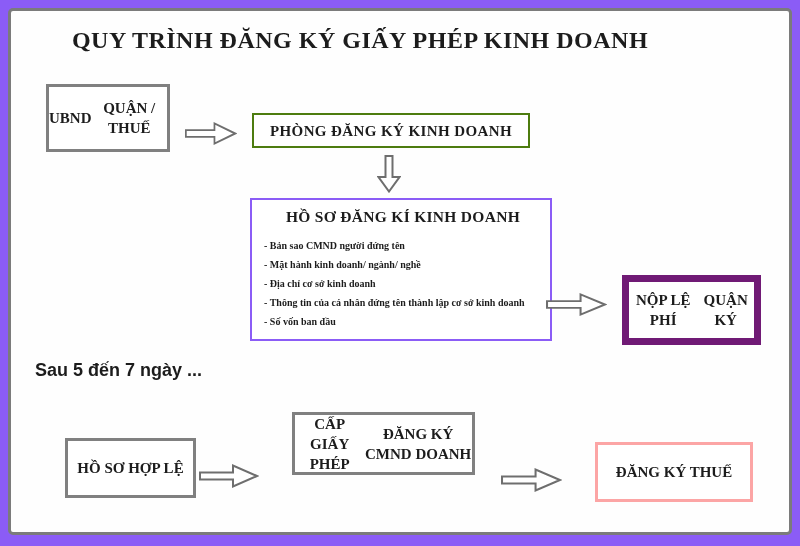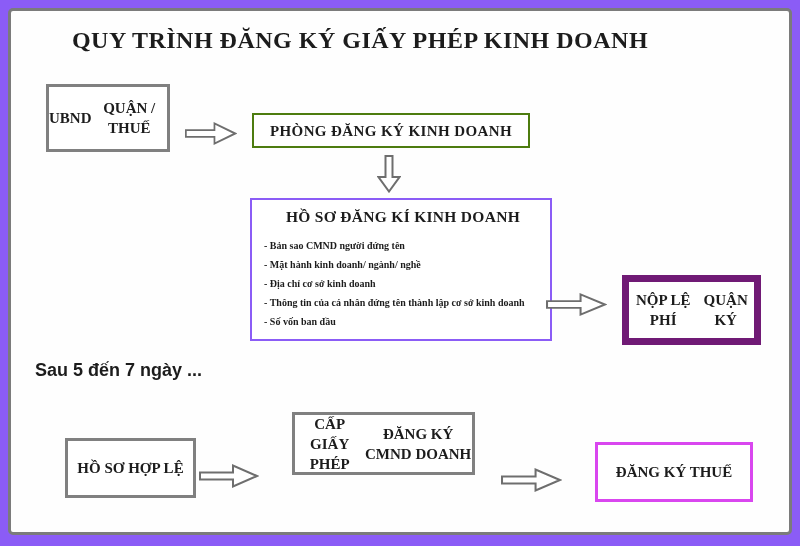--- a/index.html
+++ b/index.html
@@ -43,21 +43,21 @@
   }
   .b-ubnd      { left: 46px;  top: 84px;  width: 118px; height: 62px; border: 3px solid #808080; }
   .b-phong     { left: 252px; top: 113px; width: 274px; height: 31px; border: 2px solid #4d7c0f; letter-spacing: 0.4px; }
   .b-hoso      { left: 250px; top: 198px; width: 278px; height: 132px; border: 2px solid #8b5cf6;
                  display: block; text-align: left; padding: 7px 8px 0 12px; }
   .b-hoso .hoso-title { text-align: center; font-size: 15.5px; letter-spacing: 0.3px; margin-bottom: 9px; }
   .b-hoso .hoso-items div { font-size: 10px; line-height: 19px; }
   .b-nople     { left: 622px; top: 275px; width: 125px; height: 56px; border: 7px solid #701a75; }
   .b-hople     { left: 41px;  top: 438px; width: 125px; height: 54px; border: 3px solid #808080; margin-left: 24px; }
   .b-capgiay   { left: 292px; top: 412px; width: 177px; height: 57px; border: 3px solid #808080; }
-  .b-thue      { left: 595px; top: 442px; width: 152px; height: 54px; border: 3px solid #d946ef; font-family: Liberation Serif, serif; }
+  .b-thue      { left: 595px; top: 442px; width: 152px; height: 54px; border: 3px solid #fca5a5; font-family: Liberation Serif, serif; }
   .note {
     position: absolute;
     left: 35px; top: 360px;
     font-family: "Liberation Sans", sans-serif;
     font-weight: bold;
     font-size: 18px;
   }
   .arrow { position: absolute; }
   .a1 { left: 185px; top: 122px; }
   .a2 { left: 546px; top: 293px; }

